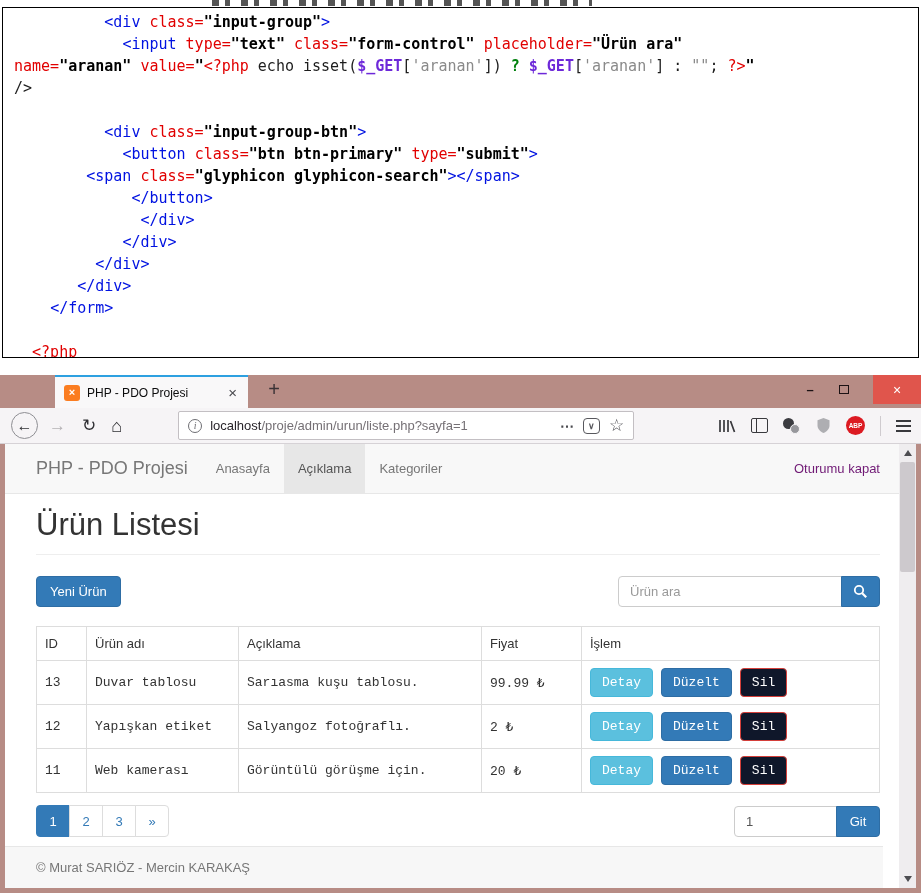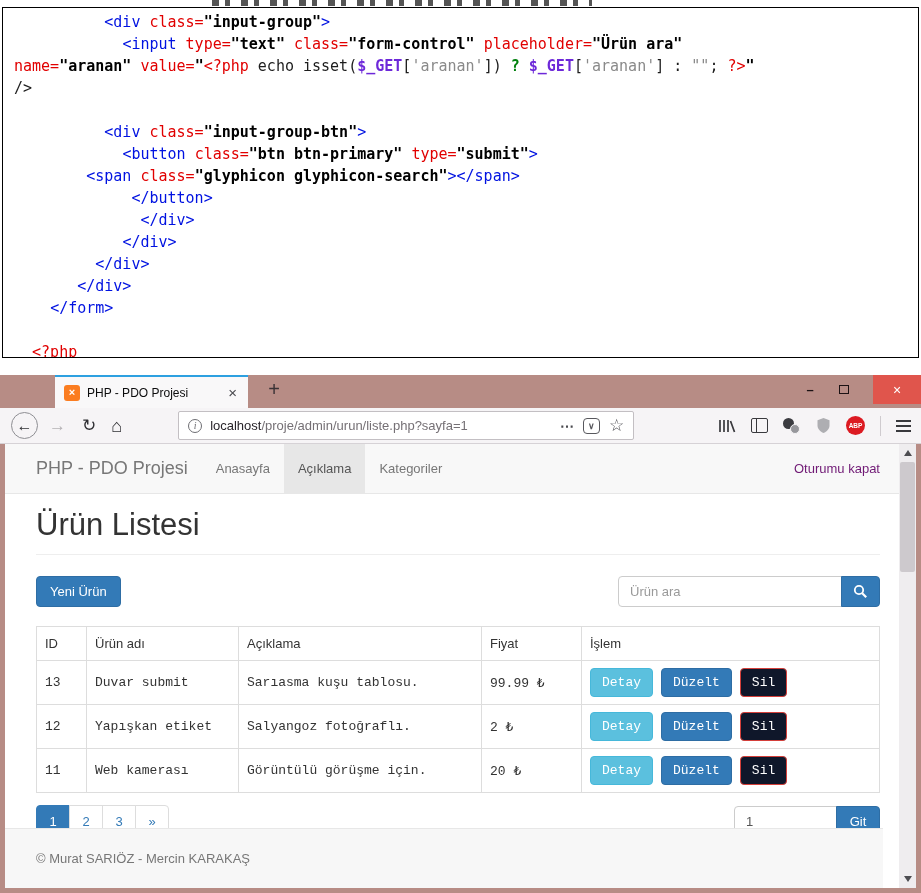--- a/index.html
+++ b/index.html
@@ -133,21 +133,21 @@
   .page-link { min-width:34px; height:32px; padding:0 12px; display:flex; align-items:center;
     justify-content:center; border:1px solid #ddd; margin-left:-1px; background:#fff;
     color:#337ab7; font-size:13px; }
   .page-link.first { border-radius:4px 0 0 4px; margin-left:0; }
   .page-link.last { border-radius:0 4px 4px 0; }
   .page-link.active { background:#337ab7; border-color:#337ab7; color:#fff; }
   .goto-group { display:flex; }
   .goto-input { width:103px; height:31px; border:1px solid #ccc; border-radius:4px 0 0 4px;
     padding:0 11px; font-size:13px; color:#555; font-family:"Liberation Sans",sans-serif; }
   .goto-btn { width:44px; height:31px; border-radius:0 4px 4px 0; margin-left:-1px; }
-  .site-footer { position:absolute; left:0; right:16px; bottom:0; height:60px; background:#f7f7f7;
+  .site-footer { position:absolute; left:0; right:16px; bottom:0; height:42px; background:#f7f7f7;
     border-top:1px solid #e7e7e7; display:flex; align-items:center; }
   .footer-text { font-size:13px; color:#777; padding-left:31px; }
 </style>
 </head>
 <body>
 
 <div class="clip-frag"></div>
 <div class="code-panel" id="code-panel"><div class="code-line"><span class="tok-p">          </span><span class="tok-t">&lt;div </span><span class="tok-a">class=</span><span class="tok-v">"input-group"</span><span class="tok-t">&gt;</span></div><div class="code-line"><span class="tok-p">            </span><span class="tok-t">&lt;input </span><span class="tok-a">type=</span><span class="tok-v">"text"</span><span class="tok-p"> </span><span class="tok-a">class=</span><span class="tok-v">"form-control"</span><span class="tok-p"> </span><span class="tok-a">placeholder=</span><span class="tok-v">"Ürün ara"</span></div><div class="code-line"><span class="tok-a">name=</span><span class="tok-v">"aranan"</span><span class="tok-p"> </span><span class="tok-a">value=</span><span class="tok-v">"</span><span class="tok-r">&lt;?php</span><span class="tok-p"> echo isset(</span><span class="tok-b">$_GET</span><span class="tok-p">[</span><span class="tok-s">'aranan'</span><span class="tok-p">]) </span><span class="tok-g">?</span><span class="tok-p"> </span><span class="tok-b">$_GET</span><span class="tok-p">[</span><span class="tok-s">'aranan'</span><span class="tok-p">] : </span><span class="tok-s">""</span><span class="tok-p">; </span><span class="tok-r">?&gt;</span><span class="tok-v">"</span></div><div class="code-line"><span class="tok-p">/&gt;</span></div><div class="code-line">&nbsp;</div><div class="code-line"><span class="tok-p">          </span><span class="tok-t">&lt;div </span><span class="tok-a">class=</span><span class="tok-v">"input-group-btn"</span><span class="tok-t">&gt;</span></div><div class="code-line"><span class="tok-p">            </span><span class="tok-t">&lt;button </span><span class="tok-a">class=</span><span class="tok-v">"btn btn-primary"</span><span class="tok-p"> </span><span class="tok-a">type=</span><span class="tok-v">"submit"</span><span class="tok-t">&gt;</span></div><div class="code-line"><span class="tok-p">        </span><span class="tok-t">&lt;span </span><span class="tok-a">class=</span><span class="tok-v">"glyphicon glyphicon-search"</span><span class="tok-t">&gt;&lt;/span&gt;</span></div><div class="code-line"><span class="tok-p">             </span><span class="tok-t">&lt;/button&gt;</span></div><div class="code-line"><span class="tok-p">              </span><span class="tok-t">&lt;/div&gt;</span></div><div class="code-line"><span class="tok-p">            </span><span class="tok-t">&lt;/div&gt;</span></div><div class="code-line"><span class="tok-p">         </span><span class="tok-t">&lt;/div&gt;</span></div><div class="code-line"><span class="tok-p">       </span><span class="tok-t">&lt;/div&gt;</span></div><div class="code-line"><span class="tok-p">    </span><span class="tok-t">&lt;/form&gt;</span></div><div class="code-line">&nbsp;</div><div class="code-line"><span class="tok-p">  </span><span class="tok-r">&lt;?php</span></div></div>
 
 <div class="window">
@@ -232,21 +232,21 @@
                 <th class="col-id">ID</th>
                 <th class="col-name">Ürün adı</th>
                 <th class="col-desc">Açıklama</th>
                 <th class="col-price">Fiyat</th>
                 <th>İşlem</th>
               </tr>
             </thead>
           <tbody id="grid-body">
               <tr>
                 <td class="cell-text">13</td>
-                <td class="cell-text">Duvar submit</td>
+                <td class="cell-text">Duvar tablosu</td>
                 <td class="cell-text">Sarıasma kuşu tablosu.</td>
                 <td class="cell-text">99.99 ₺</td>
                 <td class="cell-actions"><span class="btn row-btn btn-info">Detay</span><span class="btn row-btn btn-primary">Düzelt</span><span class="btn row-btn btn-danger">Sil</span></td>
               </tr>
               <tr>
                 <td class="cell-text">12</td>
                 <td class="cell-text">Yapışkan etiket</td>
                 <td class="cell-text">Salyangoz fotoğraflı.</td>
                 <td class="cell-text">2 ₺</td>
                 <td class="cell-actions"><span class="btn row-btn btn-info">Detay</span><span class="btn row-btn btn-primary">Düzelt</span><span class="btn row-btn btn-danger">Sil</span></td>

